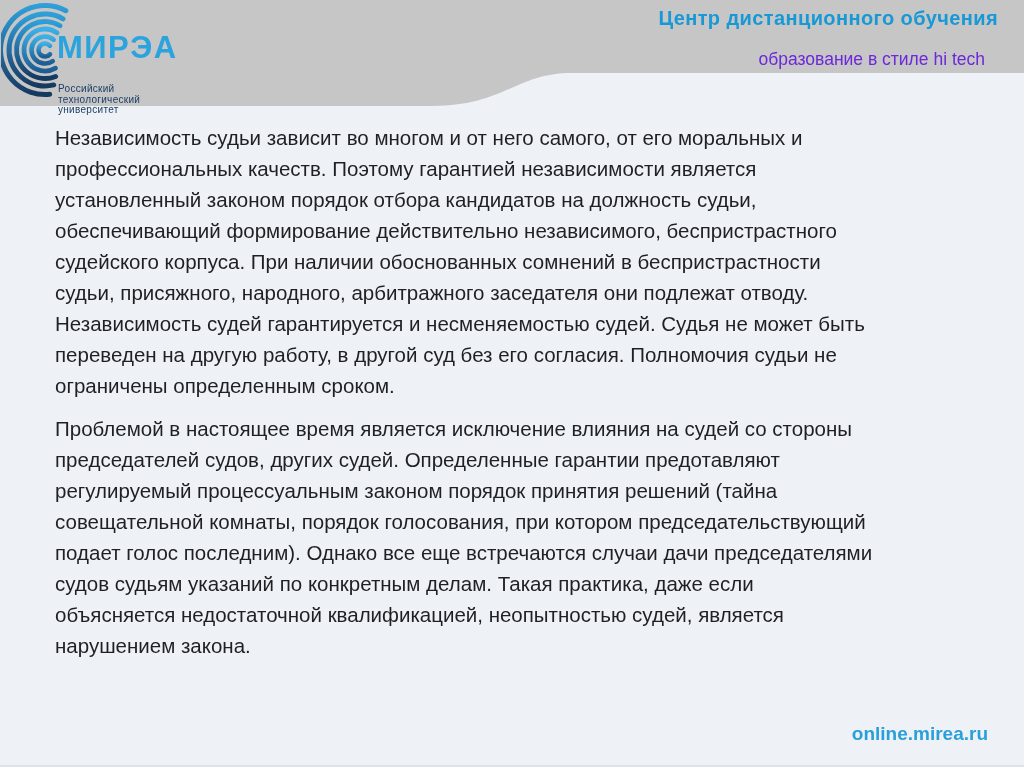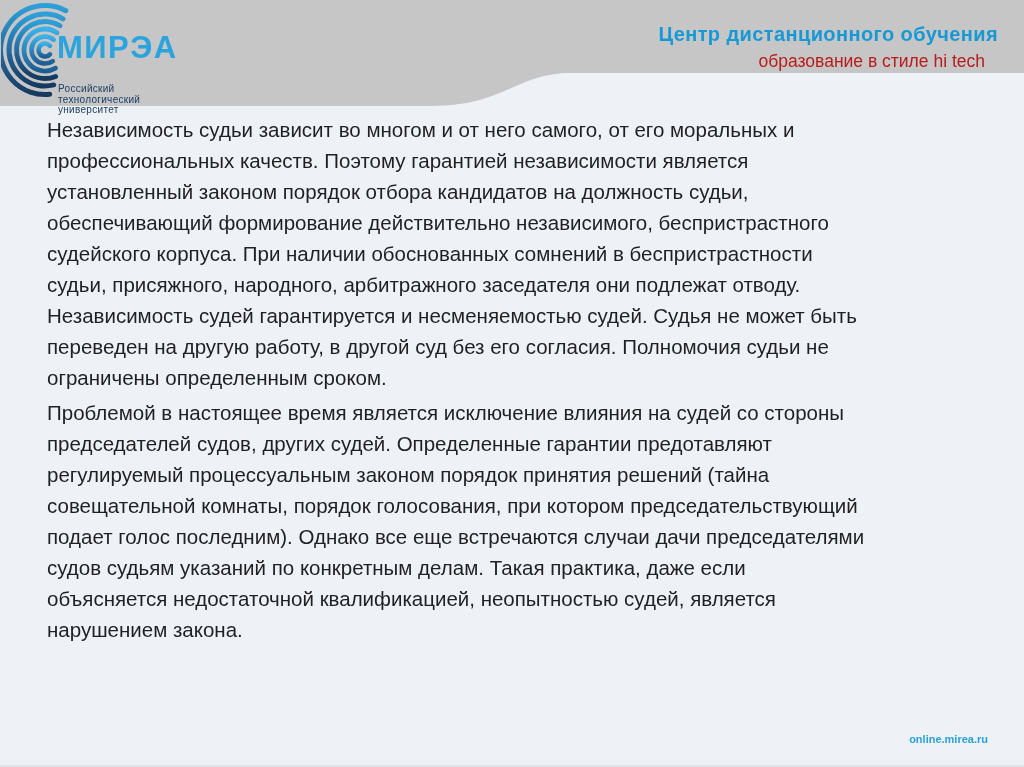--- a/index.html
+++ b/index.html
@@ -35,40 +35,39 @@
     color:#1e3f66;white-space:pre-line;
   }
   
   .header-titles{
     position:absolute;top:7px;right:26px;
     text-align:right;
   }
   .header-title{
     font-size:20px;font-weight:bold;letter-spacing:0.4px;
     color:#1899d6;
-    margin-top:16px;
   }
   .header-subtitle{
-    margin-top:5px;padding-right:13px;
+    margin-top:19px;padding-right:13px;
     font-size:17.5px;
-    color:#b91c1c;
+    color:#6d28d9;
   }
   
   .body-text{
     position:absolute;left:43px;top:110px;width:950px;
     font-size:20.5px;line-height:31px;
     color:#1f2023;
   }
   .body-text p{
-    margin:4px;white-space:pre-line;
+    margin:12px;white-space:pre-line;
   }
   
   .footer-site{
     position:absolute;right:36px;bottom:20px;
-    font-size:11px;font-weight:bold;
+    font-size:19px;font-weight:bold;
     color:#29a0dc;
   }
 </style>
 </head>
 <body>
 
 <div class="slide">
 
   <svg class="header-wave" width="1024" height="110" viewBox="0 0 1024 110" aria-hidden="true">
     <path d="M0 0 H1024 V73 H572 C515 73 505 106 432 106 H0 Z" fill="#c6c6c6"></path>

